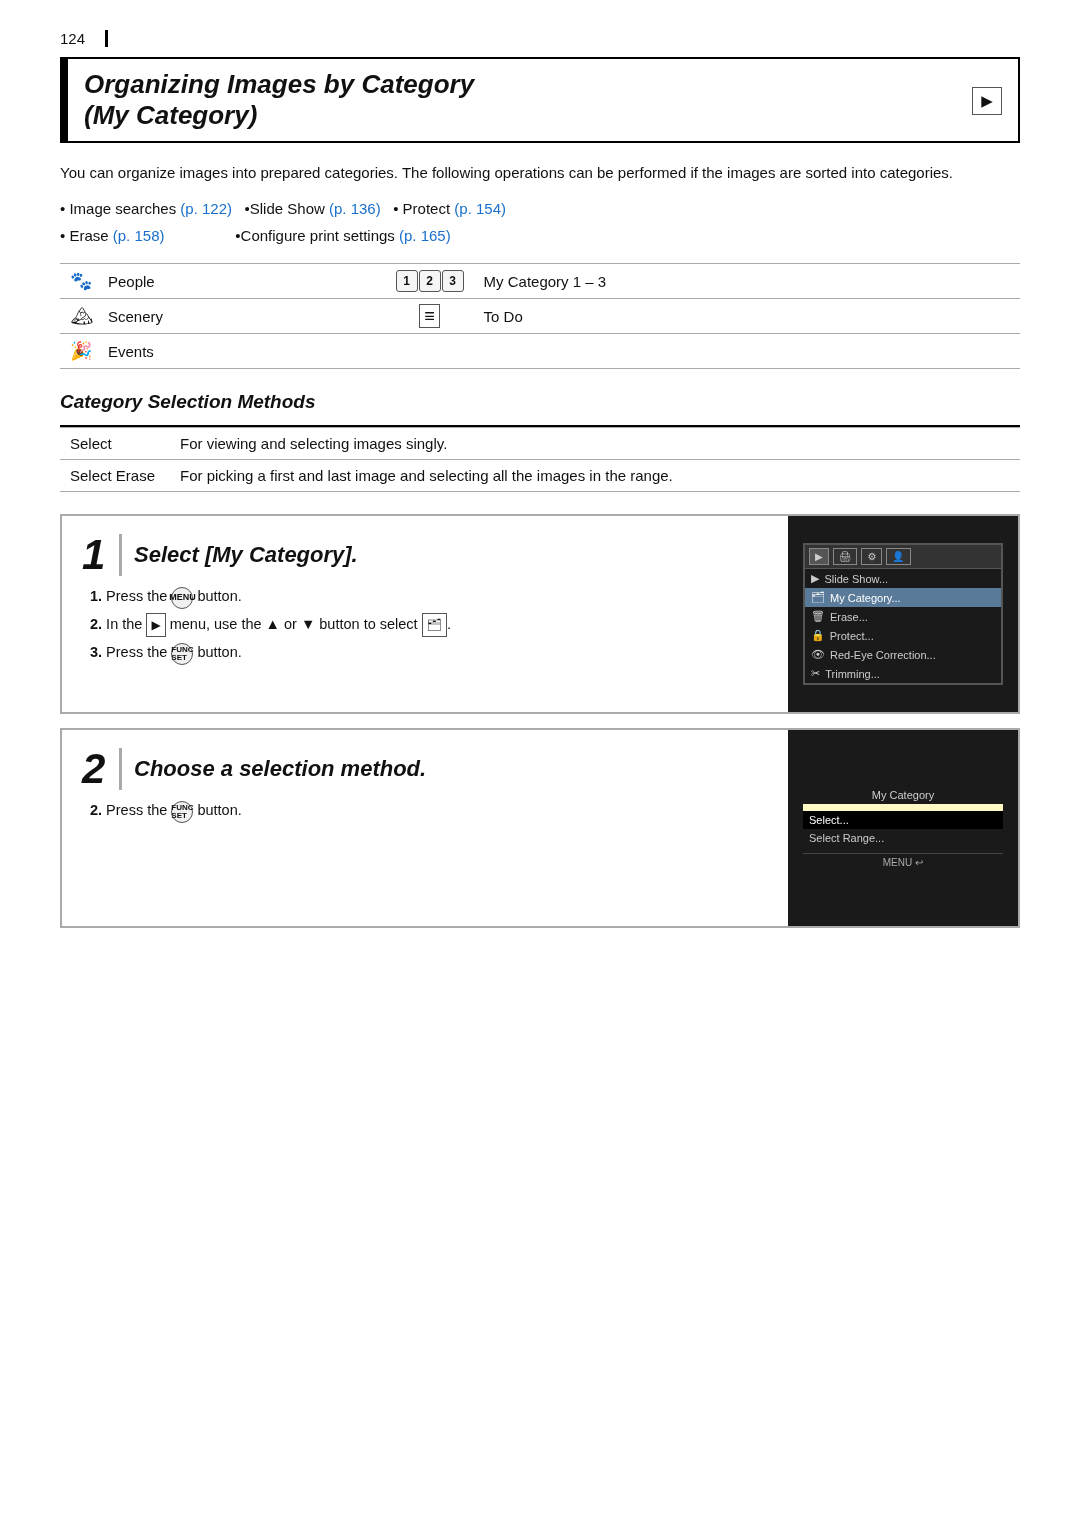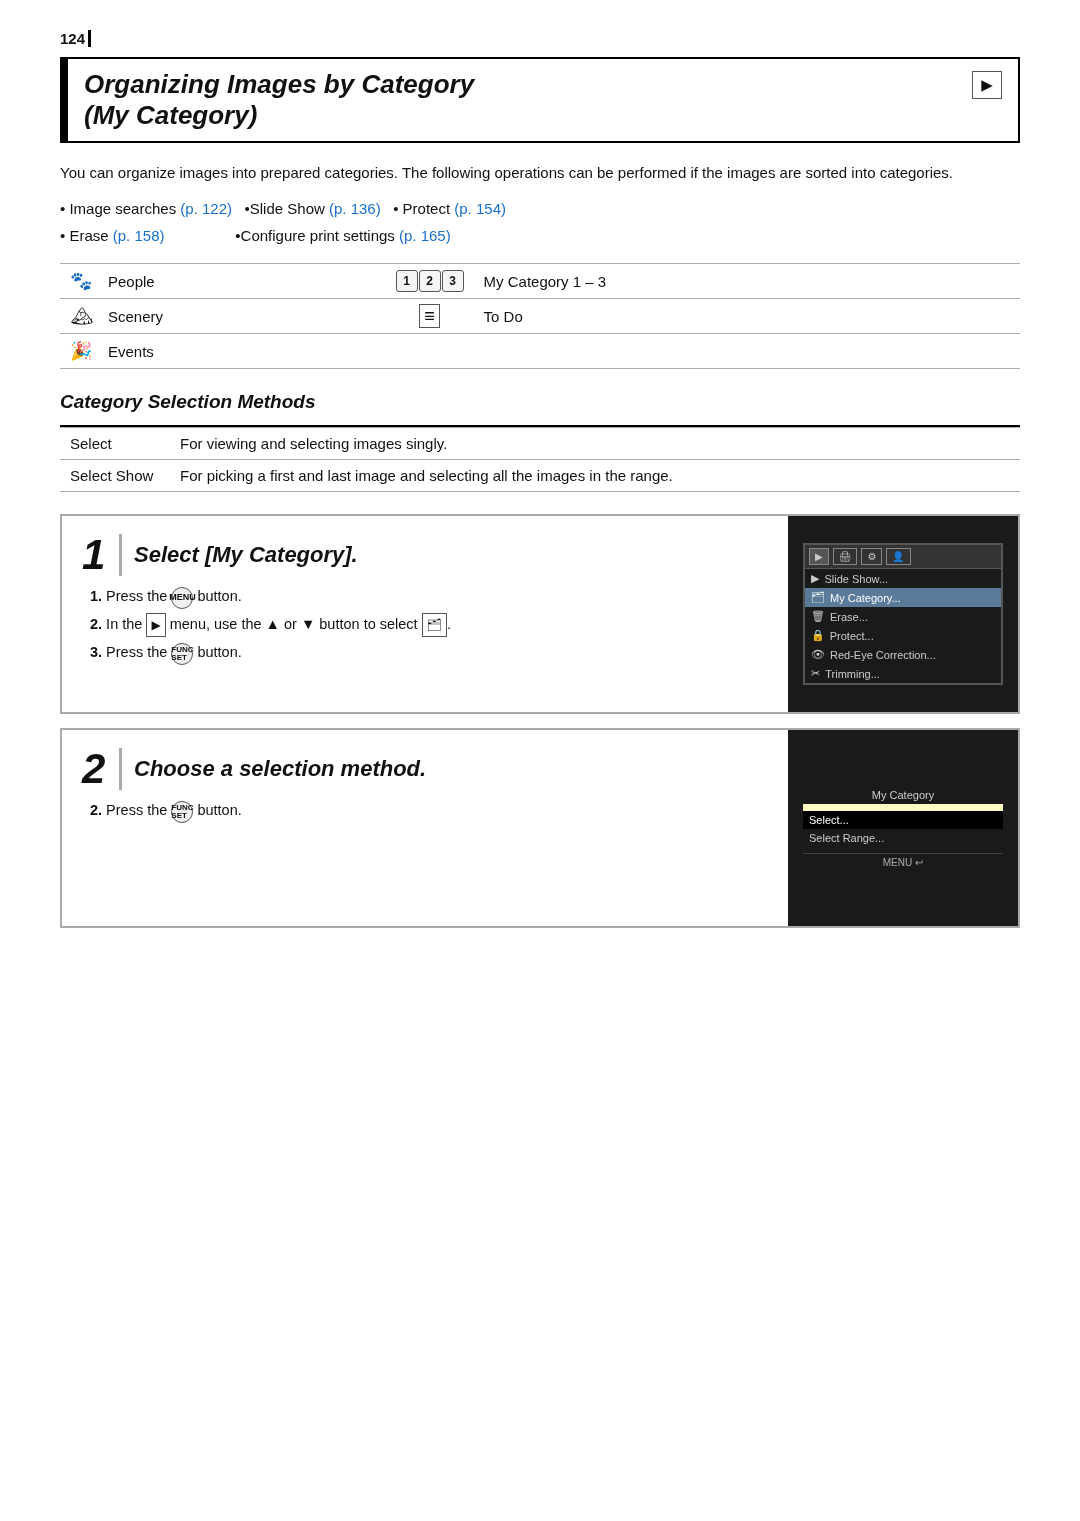--- a/index.html
+++ b/index.html
@@ -8,33 +8,33 @@
       font-family: Arial, Helvetica, sans-serif;
       font-size: 15px;
       color: #111;
       width: 1080px;
       min-height: 1521px;
       padding: 30px 60px 60px 60px;
     }
 
     .page-number {
       font-size: 15px;
-      font-weight: bold;
+      font-weight: normal;
       border-right: 3px solid #000;
-      padding-right: 3px;
+      padding-right: 20px;
       display: inline-block;
       margin-bottom: 4px;
     }
 
     .title-box {
       border: 2.5px solid #000;
       border-left: 8px solid #000;
       padding: 10px 16px 10px 16px;
       display: flex;
-      align-items: flex-start;
+      align-items: center;
       justify-content: space-between;
       margin-bottom: 18px;
       margin-top: 2px;
     }
 
     .title-box h1 {
       font-size: 26px;
       font-weight: 900;
       font-style: italic;
       line-height: 1.2;
@@ -373,21 +373,21 @@
 
 <div class="section-title">Category Selection Methods</div>
 
 <table class="methods-table">
   <tbody>
       <tr>
     <td>Select</td>
     <td>For viewing and selecting images singly.</td>
   </tr>
   <tr>
-    <td>Select Show</td>
+    <td>Select Erase</td>
     <td>For picking a first and last image and selecting all the images in the range.</td>
   </tr>
 </tbody>
   </table>
 
 <div class="step-box">
   <div class="step-left">
     <div class="step-number-row">
       <div class="step-num">1</div>
       <div class="step-heading">Select [My Category].</div>

